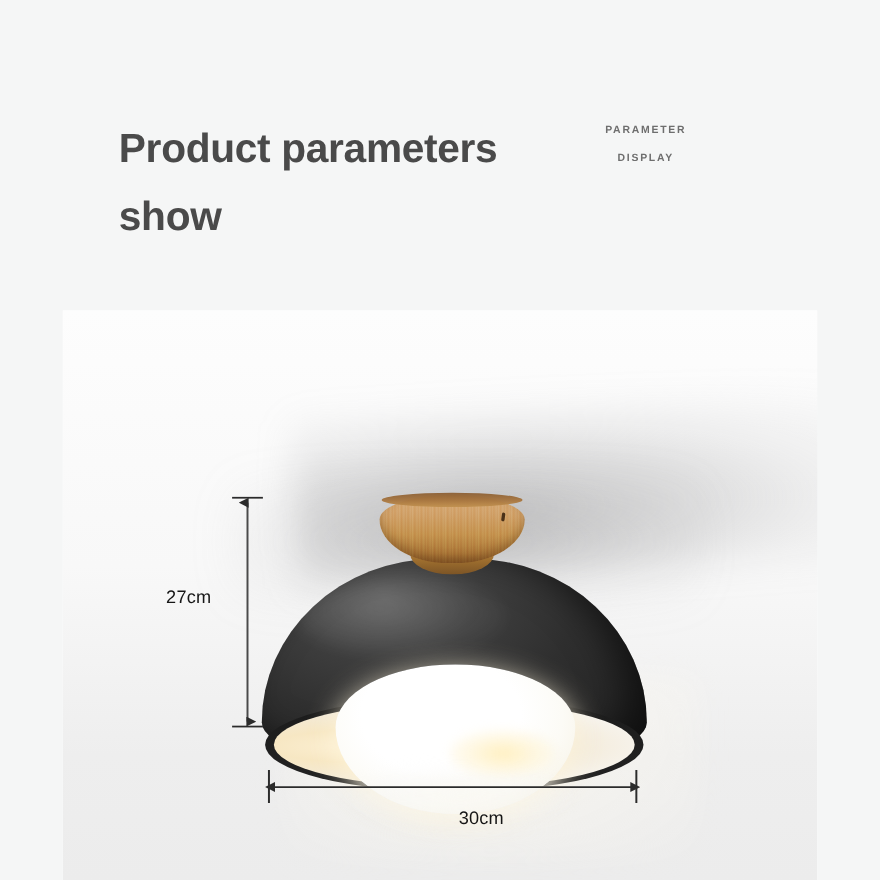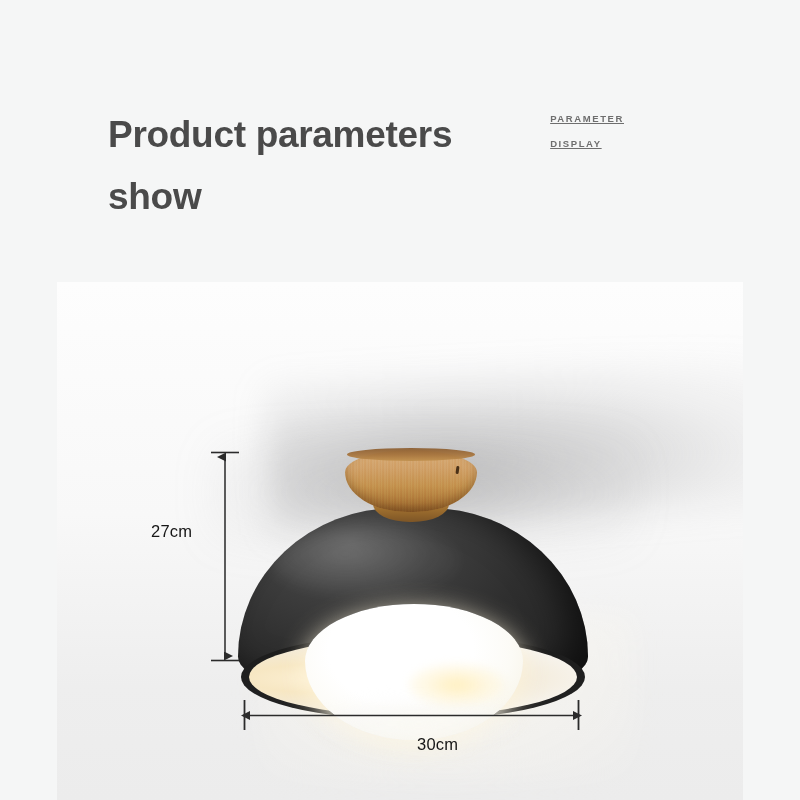--- a/index.html
+++ b/index.html
@@ -31,27 +31,26 @@
     font-weight: bold;
     line-height: 62px;
     letter-spacing: -0.3px;
     color: #4a4a4a;
     white-space: pre-line;
   }
   .eyebrow {
     position: absolute;
     right: 88px;
     top: 106px;
-    text-align: left;
+    text-align: center;
     color: #6e6e6e;
     font-size: 9.5px;
     font-weight: bold;
     letter-spacing: 1.6px;
     line-height: 25px;
-    text-decoration: underline;
   }
   .eyebrow div { white-space: nowrap; }
 
   
   .photo {
     position: absolute;
     left: 57px;
     top: 282px;
     width: 686px;
     height: 518px;
@@ -265,21 +264,21 @@
   
   .dim-label {
     position: absolute;
     color: #161616;
     font-size: 16.5px;
     letter-spacing: 0.2px;
     white-space: nowrap;
   }
   .dim-h-label {
     left: 151px;
-    top: 522px;
+    top: 534px;
   }
   .dim-w-label {
     left: 393px;
     top: 735px;
     margin-left: 24px;
   }
   .dim-svg {
     position: absolute;
     left: 0; top: 0;
     width: 800px; height: 800px;

